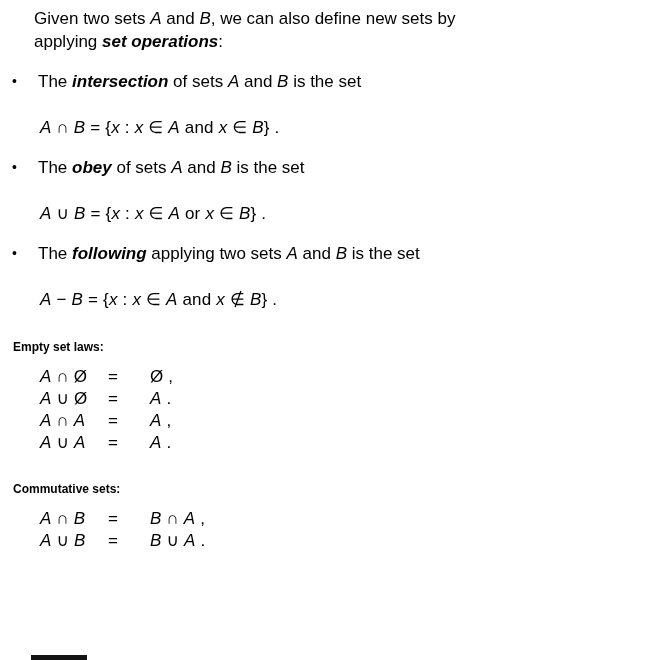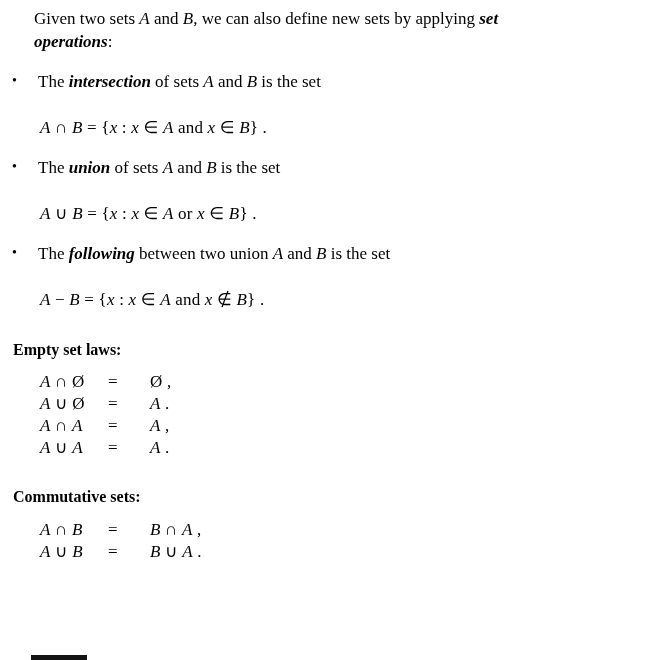--- a/index.html
+++ b/index.html
@@ -6,41 +6,41 @@
   html, body {
     margin: 0; padding: 0;
     background: #ffffff;
   }
   .page {
     position: relative;
     width: 540px;
     height: 660px;
     background: #ffffff;
     color: #000000;
-    font-family: Liberation Serif, serif;
+    font-family: Liberation Sans, sans-serif;
     font-size: 17px;
     line-height: 1.35;
     padding: 6px 24px 0 12px;
     overflow: hidden;
   }
   .i  { font-style: italic; }
   .bi { font-weight: bold; font-style: italic; }
 
   .intro { margin: 2px 0 0 22px; }
 
   .bullet-block { margin-top: 17px; }
   .bullet-row { display: flex; }
   .dot { width: 26px; flex: 0 0 26px; font-size: 14px; padding-top: 1px; }
   .btext { flex: 1; }
   .equation { margin: 23px 0 0 28px; letter-spacing: 0.2px; }
 
   .laws-intro { margin: 24px 0 0 22px; }
 
   .law-section h3 {
-    font-size: 16px;
+    font-size: 12px;
     font-weight: bold;
     margin: 27px 0 11px 1px;
   }
   .law-line {
     display: flex;
     margin-left: 28px;
     line-height: 22px;
     letter-spacing: 0.2px;
   }
   .law-line + .law-line { margin-top: 0; }
@@ -67,29 +67,29 @@
     <div class="bullet-row">
       <span class="dot">•</span>
       <span class="btext"><span>The </span><span class="bi">intersection</span><span> of sets </span><span class="i">A</span><span> and </span><span class="i">B</span><span> is the set</span></span>
     </div>
     <div class="equation"><span class="i">A</span><span> ∩ </span><span class="i">B</span><span> = {</span><span class="i">x</span><span> : </span><span class="i">x</span><span> ∈ </span><span class="i">A</span><span> and </span><span class="i">x</span><span> ∈ </span><span class="i">B</span><span>} .</span></div>
   </div>
 
   <div class="bullet-block">
     <div class="bullet-row">
       <span class="dot">•</span>
-      <span class="btext"><span>The </span><span class="bi">union</span><span> of sets </span><span class="i">A</span><span> and </span><span class="i">B</span><span> is the set</span></span>
+      <span class="btext"><span>The </span><span class="bi">obey</span><span> of sets </span><span class="i">A</span><span> and </span><span class="i">B</span><span> is the set</span></span>
     </div>
     <div class="equation"><span class="i">A</span><span> ∪ </span><span class="i">B</span><span> = {</span><span class="i">x</span><span> : </span><span class="i">x</span><span> ∈ </span><span class="i">A</span><span> or </span><span class="i">x</span><span> ∈ </span><span class="i">B</span><span>} .</span></div>
   </div>
 
   <div class="bullet-block">
     <div class="bullet-row">
       <span class="dot">•</span>
-      <span class="btext"><span>The </span><span class="bi">following</span><span> between two union </span><span class="i">A</span><span> and </span><span class="i">B</span><span> is the set</span></span>
+      <span class="btext"><span>The </span><span class="bi">following</span><span> applying two sets </span><span class="i">A</span><span> and </span><span class="i">B</span><span> is the set</span></span>
     </div>
     <div class="equation"><span class="i">A</span><span> − </span><span class="i">B</span><span> = {</span><span class="i">x</span><span> : </span><span class="i">x</span><span> ∈ </span><span class="i">A</span><span> and </span><span class="i">x</span><span> ∉ </span><span class="i">B</span><span>} .</span></div>
   </div>
 
 
   <div class="law-section">
     <h3>Empty set laws:</h3>
     <div class="law-line">
       <span class="lhs"><span class="i">A</span><span> ∩ Ø</span></span>
       <span class="eqs">=</span>

